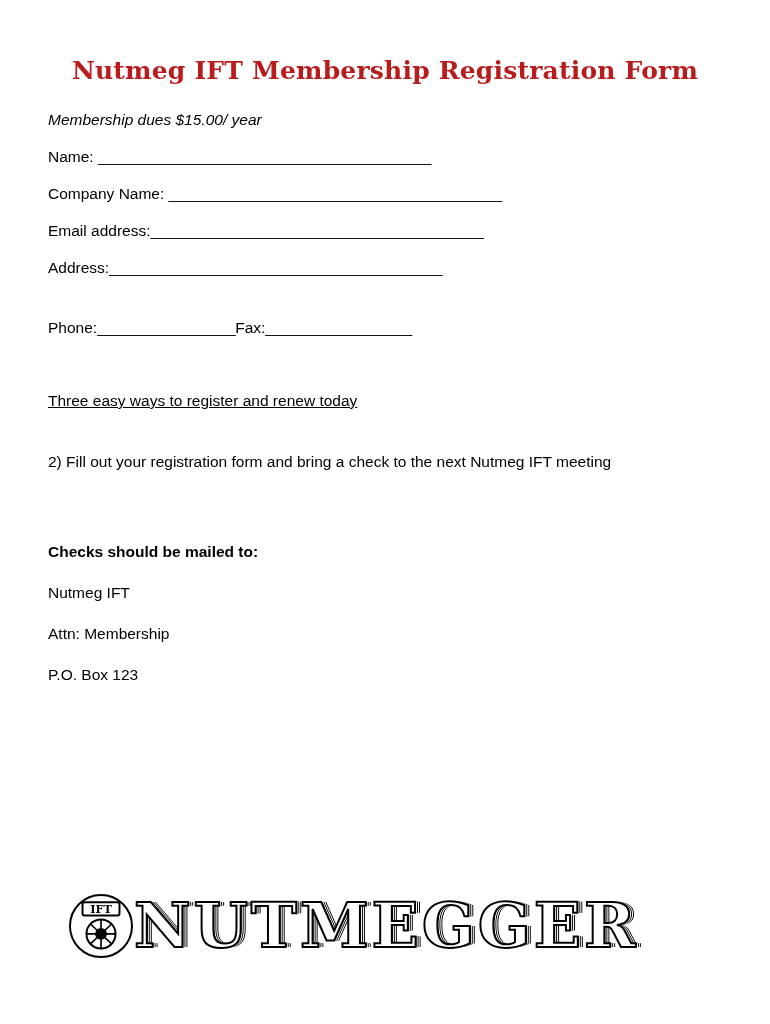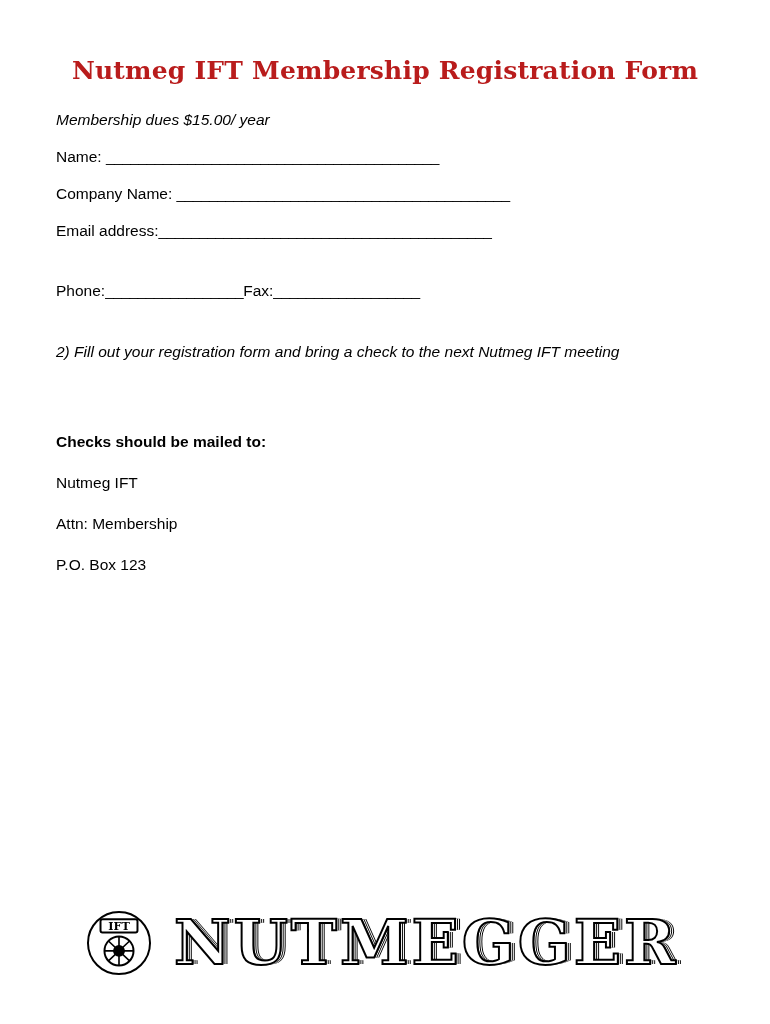--- a/index.html
+++ b/index.html
@@ -28,21 +28,20 @@
     font-size: 25px;
     letter-spacing: 0.2px;
     text-align: center;
     margin: 0;
     padding: 56px 40px 0 40px;
     color: #b91c1c;
   }
   .content {
     padding: 0 48px;
     box-sizing: border-box;
-    margin-left: 8px;
   }
   .dues {
     font-style: italic;
     font-size: 15.5px;
     margin-top: 26px;
     margin-bottom: 0;
   }
   .field-line {
     font-size: 15.5px;
     margin-top: 19px;
@@ -59,51 +58,50 @@
     font-size: 15.5px;
     text-decoration: underline;
     margin-top: 55px;
   }
   .step {
     font-size: 15.5px;
     margin-top: 18px;
   }
   .step.spaced {
     margin-top: 43px;
-    font-style: italic;
   }
   .checks {
     font-size: 15.5px;
     margin-top: 72px;
     font-weight: bold;
   }
   .addr {
     font-size: 15.5px;
     margin-top: 23px;
   }
   .footer {
     position: absolute;
     left: 0;
     right: 0;
-    bottom: 42px;
+    bottom: 59px;
     height: 78px;
     display: flex;
     align-items: center;
-    padding-left: 86px;
+    padding-left: 68px;
     box-sizing: border-box;
   }
   .ift-logo {
     width: 66px;
     height: 66px;
     flex: 0 0 auto;
     position: relative;
   }
   .nutmegger {
     flex: 1 1 auto;
-    margin-left: 22px;
+    margin-left: 0;
     height: 70px;
     position: relative;
     overflow: hidden;
   }
   .nutmegger-text {
     font-family: "DejaVu Serif", serif;
     font-weight: bold;
     font-size: 62px;
     letter-spacing: 3px;
     line-height: 70px;
@@ -134,26 +132,30 @@
     </div>
 
     <div class="field-line">
       <span>Company Name: </span><span class="rule">_________________________________________</span>
     </div>
 
     <div class="field-line">
       <span>Email address:</span><span class="rule">_________________________________________</span>
     </div>
 
+    <div class="field-line">
+      <span>Address:</span><span class="rule">_________________________________________</span>
+    </div>
 
 
     <div class="field-line gap-lg">
       <span>Phone:</span><span class="rule">_________________</span><span>Fax:</span><span class="rule">__________________</span>
     </div>
 
+    <div class="section-heading">Three easy ways to register and renew today</div>
 
     <div class="step spaced">2) Fill out your registration form and bring a check to the next Nutmeg IFT meeting</div>
 
     <div class="checks">Checks should be mailed to:</div>
 
     <div class="addr">Nutmeg IFT</div>
     <div class="addr">Attn: Membership</div>
     <div class="addr">P.O. Box 123</div>
 
   </div>

